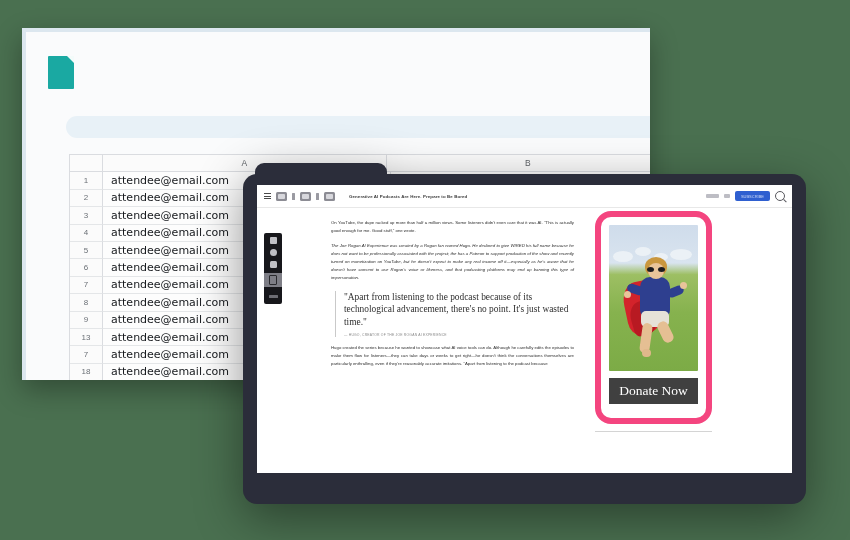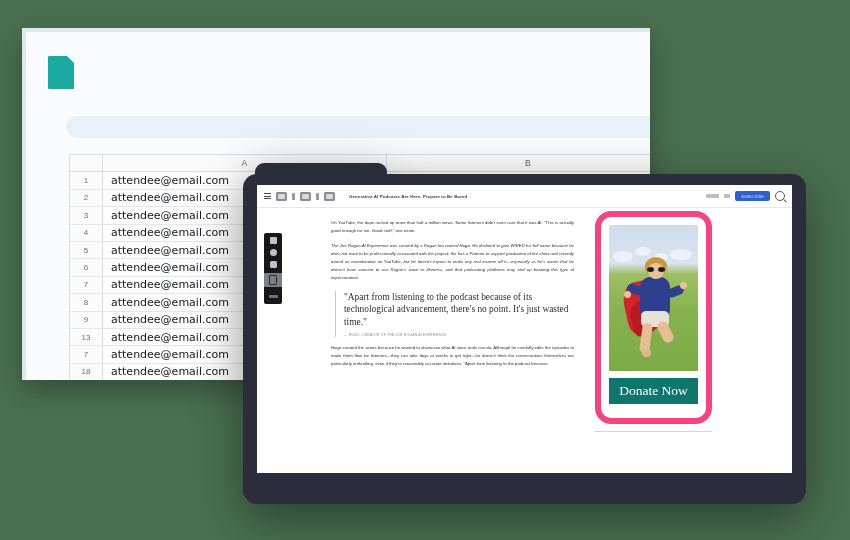--- a/index.html
+++ b/index.html
@@ -225,21 +225,21 @@
     border-radius:5px;transform:rotate(8deg);
   }
   .kid .leg-r{
     position:absolute;right:14px;top:66px;width:11px;height:22px;background:#e5bf93;
     border-radius:5px;transform:rotate(-26deg);
   }
   .kid .foot{
     position:absolute;left:19px;top:94px;width:9px;height:8px;background:#e0b88b;border-radius:4px;
   }
   .ad-btn{
-    margin-top:7px;width:100%;height:26px;background:#0f766e;
+    margin-top:7px;width:100%;height:26px;background:#404040;
     display:flex;align-items:center;justify-content:center;
     font-family:"Liberation Serif",serif;font-size:13.5px;color:#ffffff;
   }
   .ad-rule{
     position:absolute;left:338px;top:246px;width:117px;height:1px;background:#d4d4d4;
   }
 </style>
 </head>
 <body>
 

